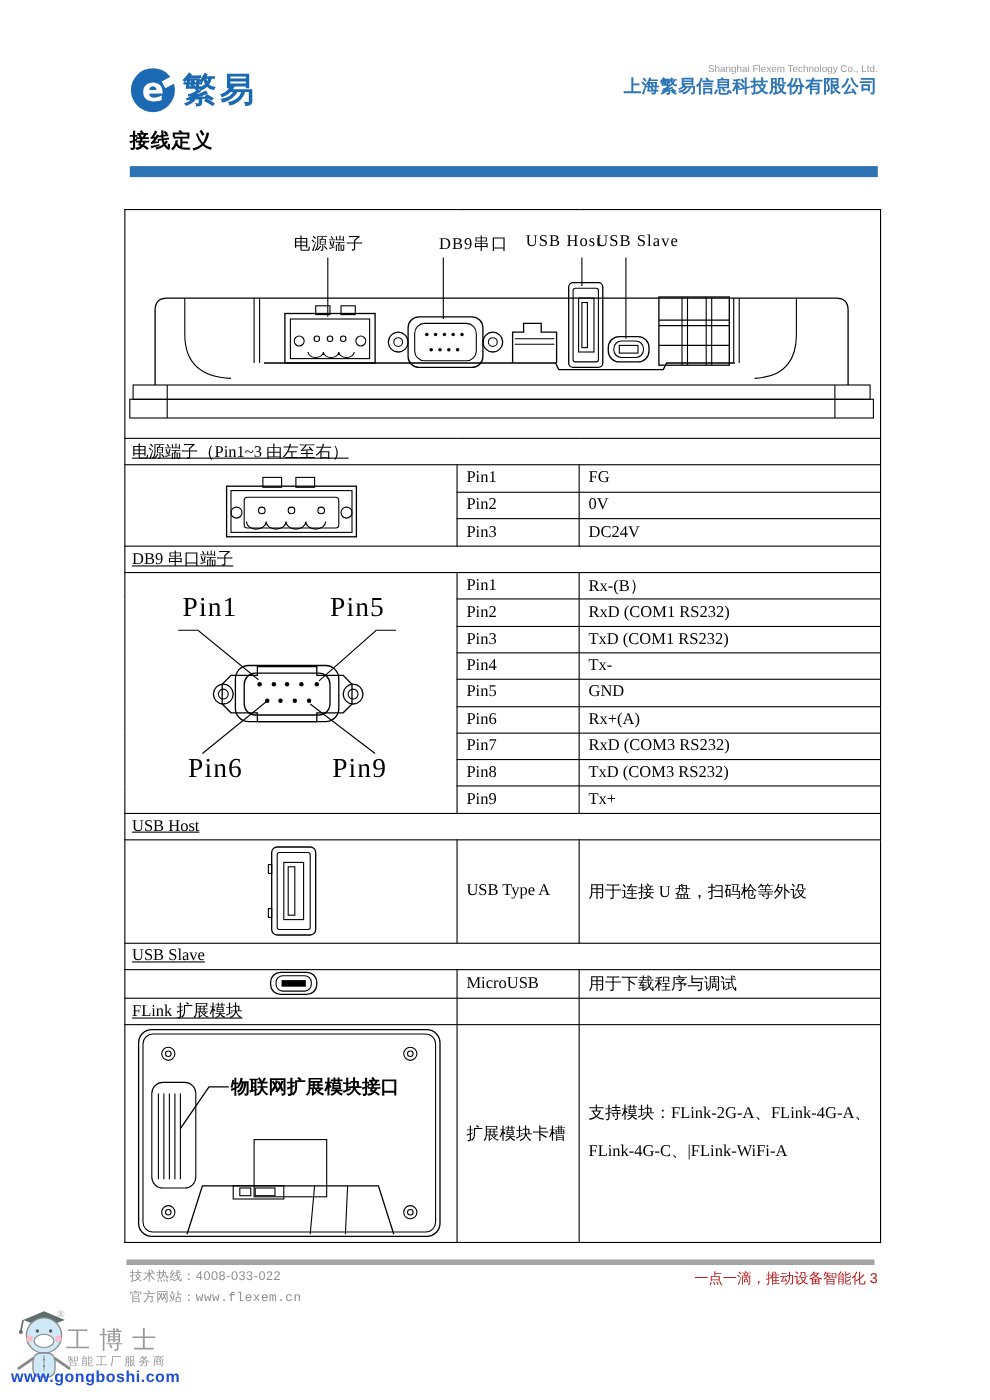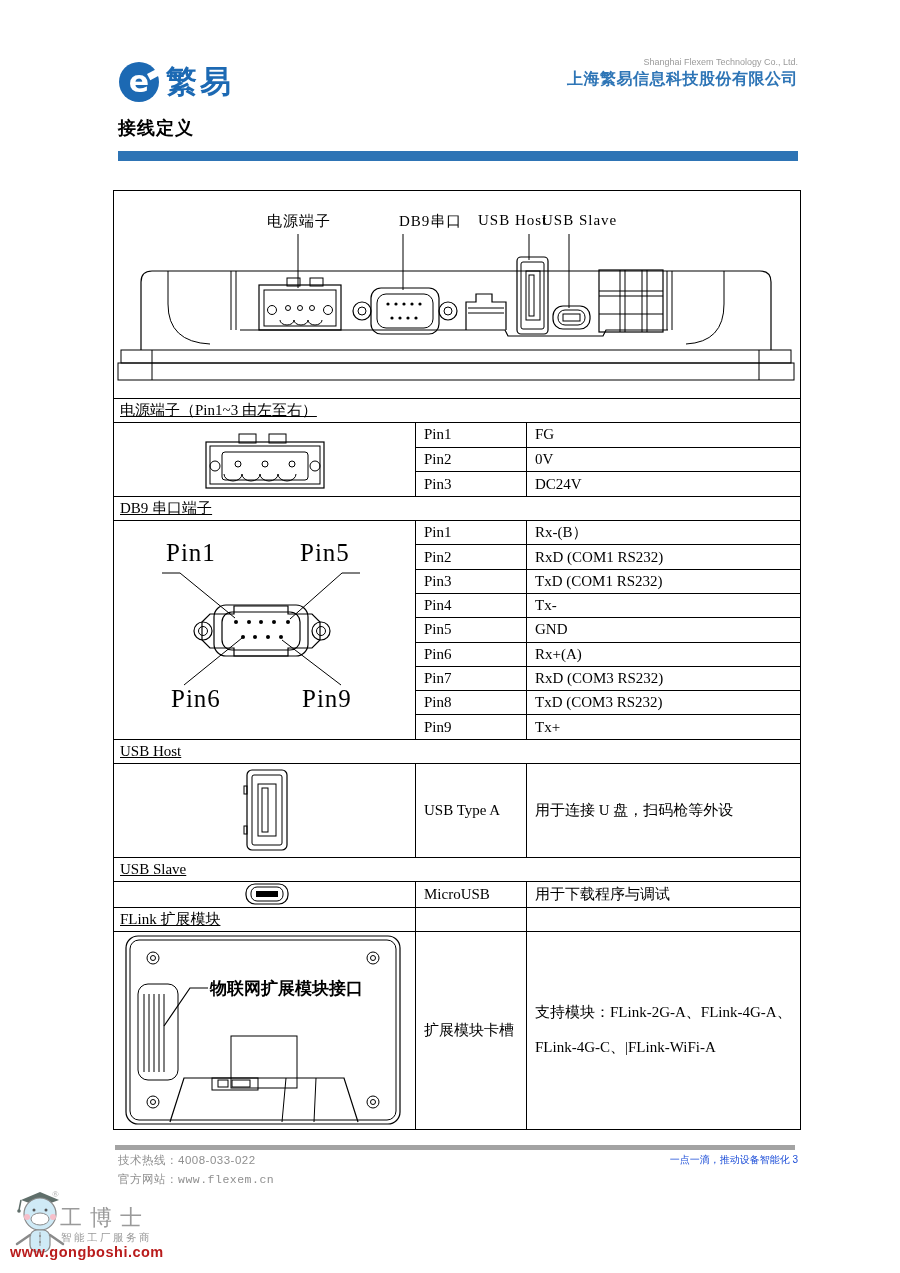--- a/index.html
+++ b/index.html
@@ -30,29 +30,29 @@
   .pinlabel{position:absolute;font-size:25px;letter-spacing:1px;white-space:nowrap;}
   .slotlabel{position:absolute;font-family:"Liberation Sans","DejaVu Sans",sans-serif;
              font-weight:bold;font-size:17px;white-space:nowrap;}
   
   .footer-bar{position:absolute;left:115px;top:1145px;width:680px;height:5px;background:#a3a3a3;}
   .foot-l1{position:absolute;left:118px;top:1153px;font-family:"Liberation Sans",sans-serif;
            font-size:11.5px;color:#8f8f8f;letter-spacing:0.5px;}
   .foot-l2{position:absolute;left:118px;top:1172px;font-family:Liberation Mono, monospace;
            font-size:11.5px;color:#8f8f8f;letter-spacing:0.5px;}
   .foot-r{position:absolute;right:102px;top:1153px;font-family:"Liberation Sans",sans-serif;
-          font-size:10px;color:#1d4ed8;}
+          font-size:13px;color:#b91c1c;}
   
   .wm-name{position:absolute;left:60px;top:1203px;font-size:22px;font-weight:normal;color:#9a9a9a;
            letter-spacing:8px;}
   .wm-reg{position:absolute;left:52px;top:1189px;font-size:9px;color:#aaa;}
   .wm-tag{position:absolute;left:61px;top:1231px;font-family:"Liberation Sans",sans-serif;
           font-size:10.5px;color:#9a9a9a;letter-spacing:2.5px;}
   .wm-url{position:absolute;left:10px;top:1244px;font-family:"Liberation Sans",sans-serif;
-          font-size:14.5px;font-weight:bold;color:#b91c1c;letter-spacing:0.5px;}
+          font-size:14.5px;font-weight:bold;color:#1d4ed8;letter-spacing:0.5px;}
   .lw{fill:none;stroke:#000;stroke-width:1.2;}
   .lt{fill:none;stroke:#000;stroke-width:1;}
 </style>
 </head>
 <body>
 
 <div class="page">
 
   <div class="logo-wrap">
     <svg width="44" height="44" viewBox="0 0 44 44">

